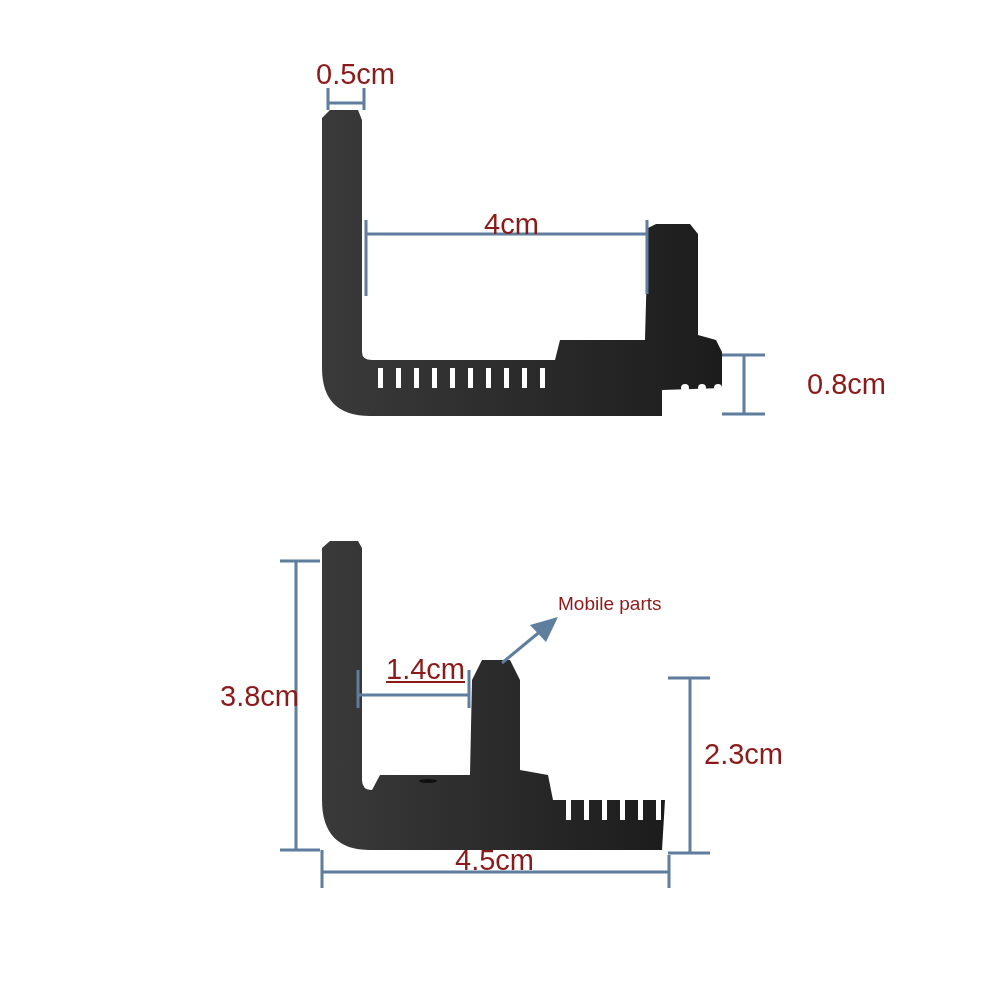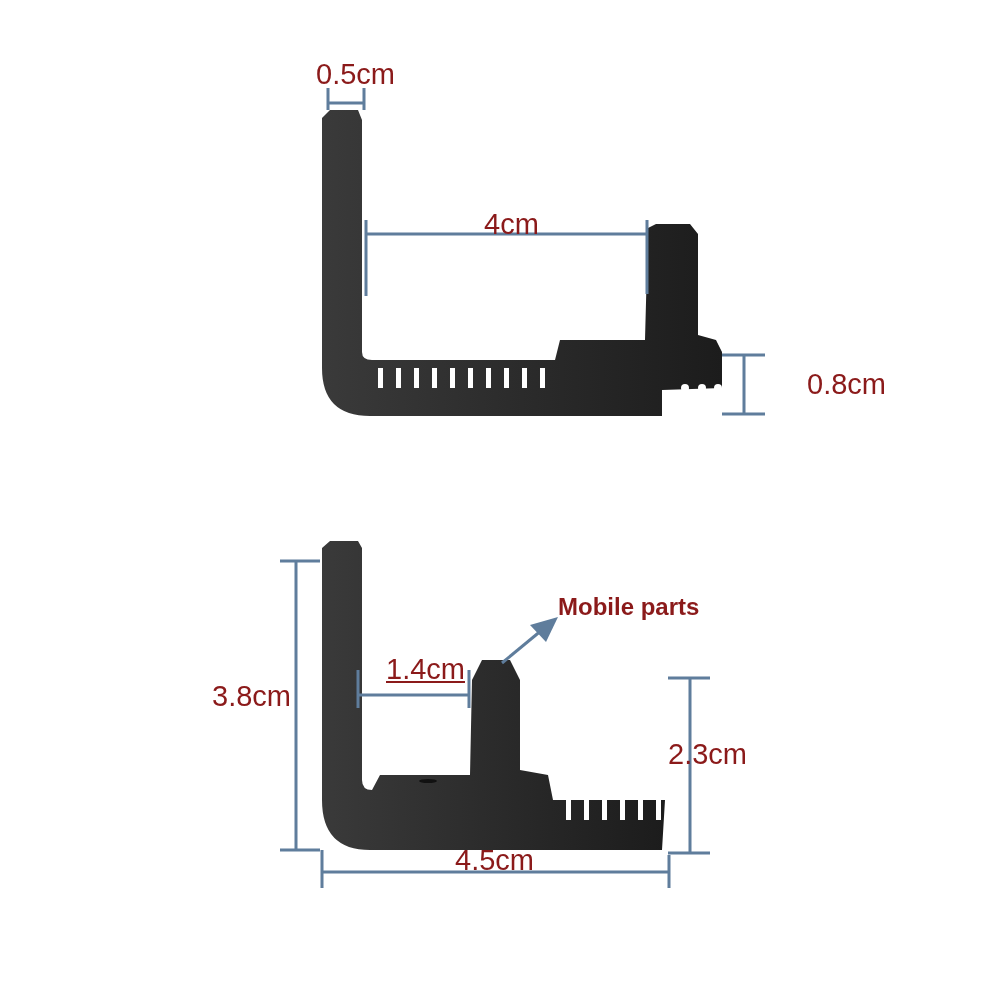--- a/index.html
+++ b/index.html
@@ -1,19 +1,19 @@
 <!DOCTYPE html>
 <html><head>
 <meta charset="utf-8">
 <style>
   html,body{margin:0;padding:0;background:#fff;}
   body{width:1000px;height:1000px;position:relative;overflow:hidden;font-family:"Liberation Sans",sans-serif;}
   svg{position:absolute;left:0;top:0;}
   .lbl{position:absolute;color:#8b1a1a;font-size:29px;white-space:nowrap;}
-  .lbl.bold{font-weight:bold;font-size:24px;}
+  .lbl.bold{font-weight:normal;font-size:19px;}
 </style>
 </head>
 <body>
 
 <svg width="1000" height="1000" viewBox="0 0 1000 1000">
   <defs>
     <linearGradient id="g1" x1="0" x2="1">
       <stop offset="0" stop-color="#3a3a3a"></stop>
         <stop offset="1" stop-color="#1c1c1c"></stop>
     </linearGradient>
@@ -62,17 +62,17 @@
     <path d="M322,850 L322,888 M669,855 L669,888 M322,872 L669,872"></path>
     <path d="M502,663 L548,625"></path>
   </g>
   <polygon points="558,617 530,625 546,642" fill="#5f7d9c"></polygon>
 </svg>
 
 <div class="lbl" style="left:316px;top:58px;">0.5cm</div>
 <div class="lbl" style="left:484px;top:208px;">4cm</div>
 <div class="lbl" style="left:784px;top:368px;margin-left:23px;">0.8cm</div>
 
-<div class="lbl" style="left:212px;top:680px;">3.8cm</div>
+<div class="lbl" style="left:220px;top:680px;">3.8cm</div>
 <div class="lbl" style="left:386px;top:653px;text-decoration:underline;">1.4cm</div>
-<div class="lbl" style="left:668px;top:738px;">2.3cm</div>
+<div class="lbl" style="left:704px;top:738px;">2.3cm</div>
 <div class="lbl" style="left:455px;top:844px;">4.5cm</div>
 <div class="lbl bold" style="left:558px;top:593px;">Mobile parts</div>
 
 </body></html>

